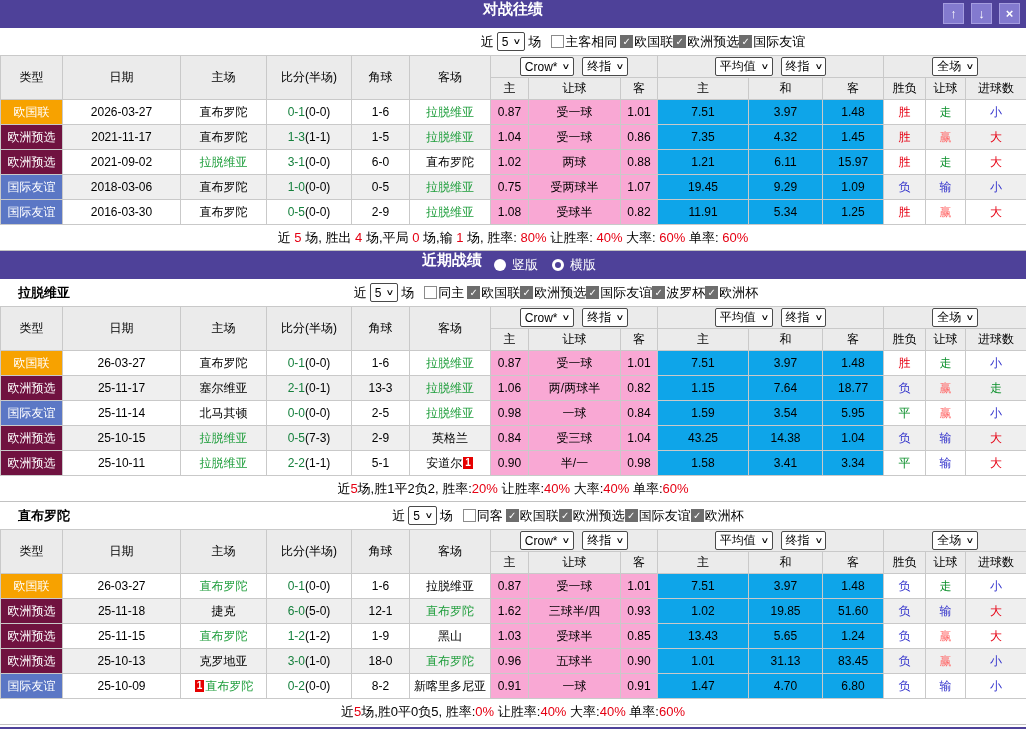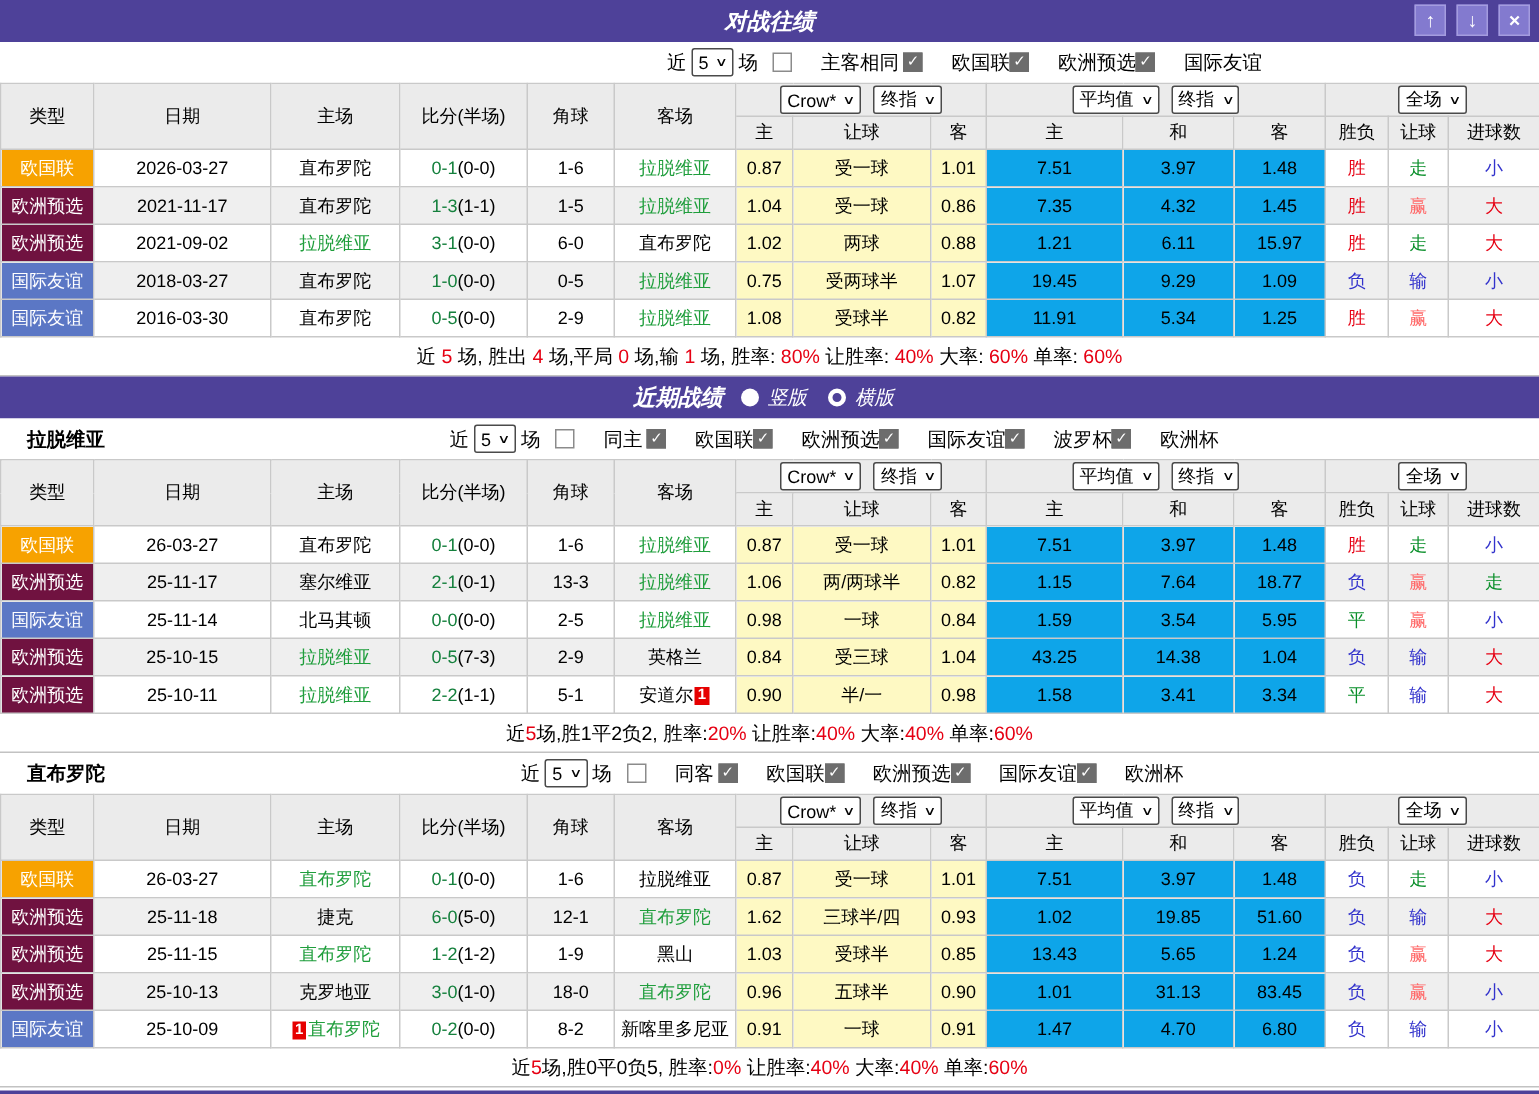--- a/index.html
+++ b/index.html
@@ -9,26 +9,24 @@
     color: #000;
     font-family: "Liberation Sans", "DejaVu Sans", sans-serif;
     font-size: 12px;
   }
   
   .tbar {
     height: 28px;
     background: #4e4199;
     color: #fff;
     display: flex;
-    align-items: center;
     justify-content: center;
     position: relative;
     font-size: 15px;
     font-weight: bold;
-    font-style: italic;
   }
   .wbtns { position: absolute; right: 6px; top: 3px; display: flex; gap: 7px; }
   .wbtn {
     width: 21px; height: 21px;
     background: #837acf;
     border: 1px solid #a49cdf;
     color: #fff;
     display: flex; align-items: center; justify-content: center;
     font-size: 13px; font-weight: bold; cursor: pointer;
   }
@@ -57,39 +55,39 @@
     gap: 6px; font-size: 12px; cursor: pointer; white-space: nowrap;
   }
   .chev { font-size: 8px; transform: scaleX(1.5); line-height: 1; }
   .cb {
     width: 13px; height: 13px; flex: none;
     display: inline-flex; align-items: center; justify-content: center;
     font-size: 10px; line-height: 1;
   }
   .cb.on { background: #6d6d6d; border: 1px solid #6d6d6d; color: #fff; }
   .cb.off { background: #fff; border: 1px solid #8b8b8b; }
-  .cbwrap { display: inline-flex; align-items: center; gap: 19px; cursor: pointer; }
+  .cbwrap { display: inline-flex; align-items: center; gap: 1px; cursor: pointer; }
   .leagues { display: inline-flex; align-items: center; }
   .gap { width: 4px; display: inline-block; }
   
   table { border-collapse: collapse; table-layout: fixed; width: 1026px; }
   th, td {
     border: 1px solid #c9c9c9;
     text-align: center;
     font-weight: normal;
     padding: 0;
     overflow: hidden;
     white-space: nowrap;
   }
   thead th { background: #ebebeb; height: 22px; font-size: 12px; }
   .hsel { }
   .hsel .wrap { display: flex; justify-content: center; gap: 8px; }
   tbody td { height: 25px; font-size: 12px; }
   tbody tr:nth-of-type(even) td.st { background: #efefef; }
-  td.odds { background: #fef9c3; }
+  td.odds { background: #f9a8d4; }
   td.avg  { background: #0ea5e9; }
   td.type { color: #fff; }
   .t-orange { background: #f7a200; }
   .t-maroon { background: #701240; }
   .t-blue   { background: #5b77c5; }
   .c-team  { color: #1f9e3c; }
   .c-red   { color: #e60013; }
   .c-blue  { color: #3333cc; }
   .c-green { color: #0a8f2a; }
   .c-pink  { color: #ff6a6a; }
@@ -284,21 +282,21 @@
         <td class="avg">1.21</td>
         <td class="avg">6.11</td>
         <td class="avg">15.97</td>
         <td class="st c-red">胜</td>
         <td class="st c-green">走</td>
         <td class="st c-red">大</td>
       </tr>
 
       <tr>
         <td class="type t-blue">国际友谊</td>
-        <td class="st">2018-03-27</td>
+        <td class="st">2018-03-06</td>
         <td class="st"><span>直布罗陀</span></td>
         <td class="st"><span class="ft">1-0</span><span>(0-0)</span></td>
         <td class="st">0-5</td>
         <td class="st"><span class="c-team">拉脱维亚</span></td>
         <td class="odds">0.75</td>
         <td class="odds">受两球半</td>
         <td class="odds">1.07</td>
         <td class="avg">19.45</td>
         <td class="avg">9.29</td>
         <td class="avg">1.09</td>

